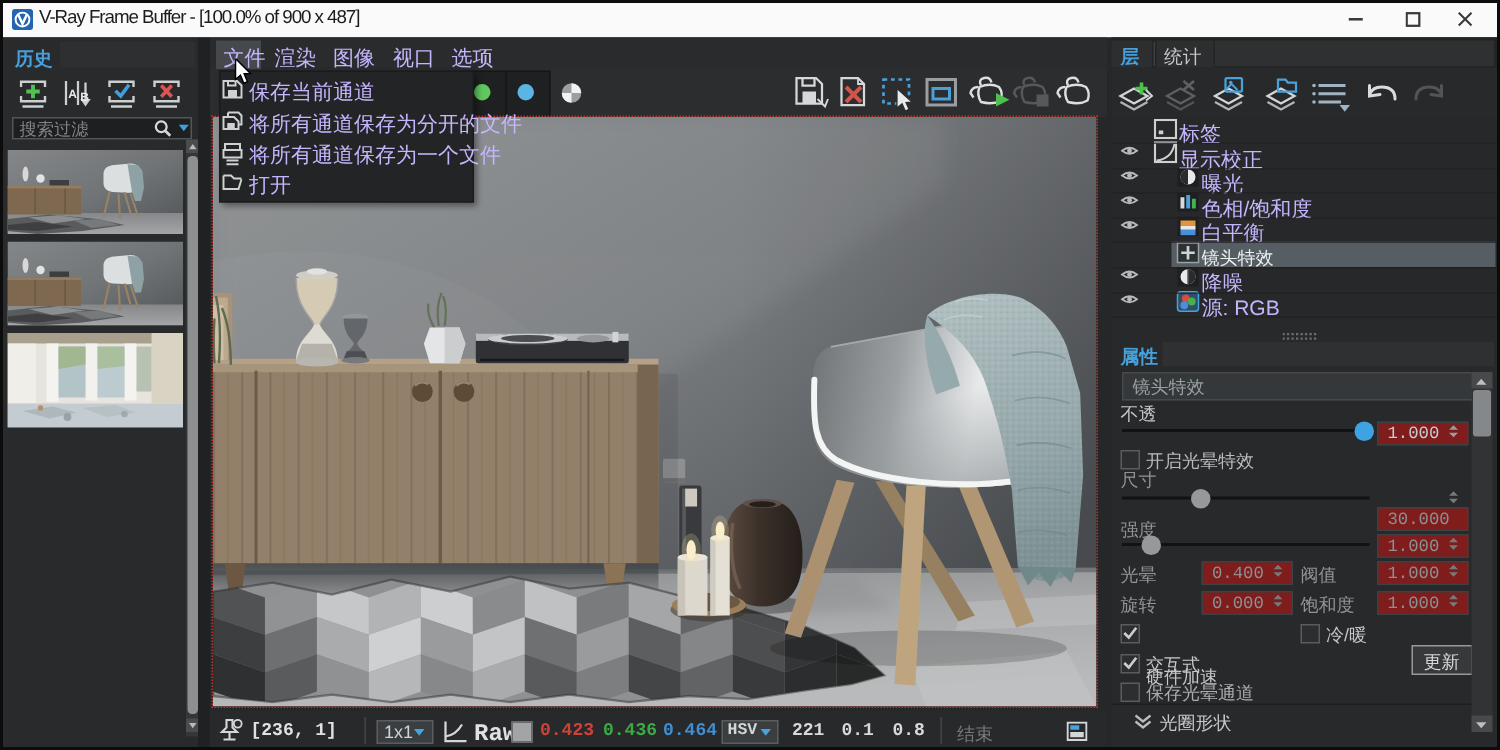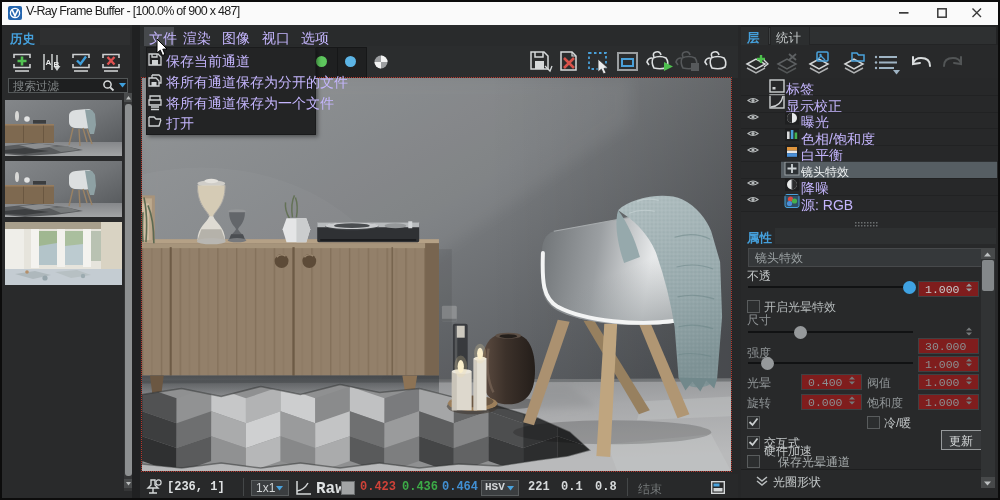--- a/index.html
+++ b/index.html
@@ -670,21 +670,21 @@
   <div class="cb" style="left:867px;top:416px;"></div>
   <div class="lbl" style="left:884px;top:415px;">冷/暖</div>
   <div class="cb" style="left:747px;top:436px;"></div>
   <svg class="abs" style="left:748px;top:437px" width="11" height="10">
       <path d="M1.5 5 L4.5 8 L9.5 1.5" stroke="#c9cdce" stroke-width="1.8" fill="none"></path>
     </svg>
   <div class="lbl" style="left:764px;top:435px;">交互式</div>
   <div class="abs" style="left:941px;top:430px;width:39px;height:18px;background:#37393b;border:1px solid #96999b;"></div>
   <div class="abs" style="left:949px;top:433px;font-size:12px;color:#d6d9da;">更新</div>
   <div class="cb" style="left:747px;top:455px;"></div>
-  <div class="lbl" style="left:764px;top:454px;color:#a8adae;margin-left:14px;">保存光晕通道</div>
+  <div class="lbl" style="left:764px;top:454px;color:#a8adae;">保存光晕通道</div>
   <div class="abs" style="left:741px;top:469px;width:240px;height:1px;background:#1d1e1f;"></div>
   <svg class="abs" style="left:756px;top:476px" width="12" height="10">
       <path d="M1 1 L6 5 L11 1 M1 5 L6 9 L11 5" stroke="#b9bdbe" stroke-width="1.5" fill="none"></path>
     </svg>
   <div class="lbl" style="left:773px;top:474px;">光圈形状</div>
 
   <div class="abs" style="left:981px;top:248px;width:14px;height:240px;background:#313334;"></div>
   <div class="abs" style="left:981px;top:248px;width:14px;height:11px;background:#47494a;"></div>
   <svg class="abs" style="left:984px;top:251.5px" width="8" height="5">
       <path d="M0 4.5 L7 4.5 L3.5 0.5 Z" fill="#bcbfc0"></path>

